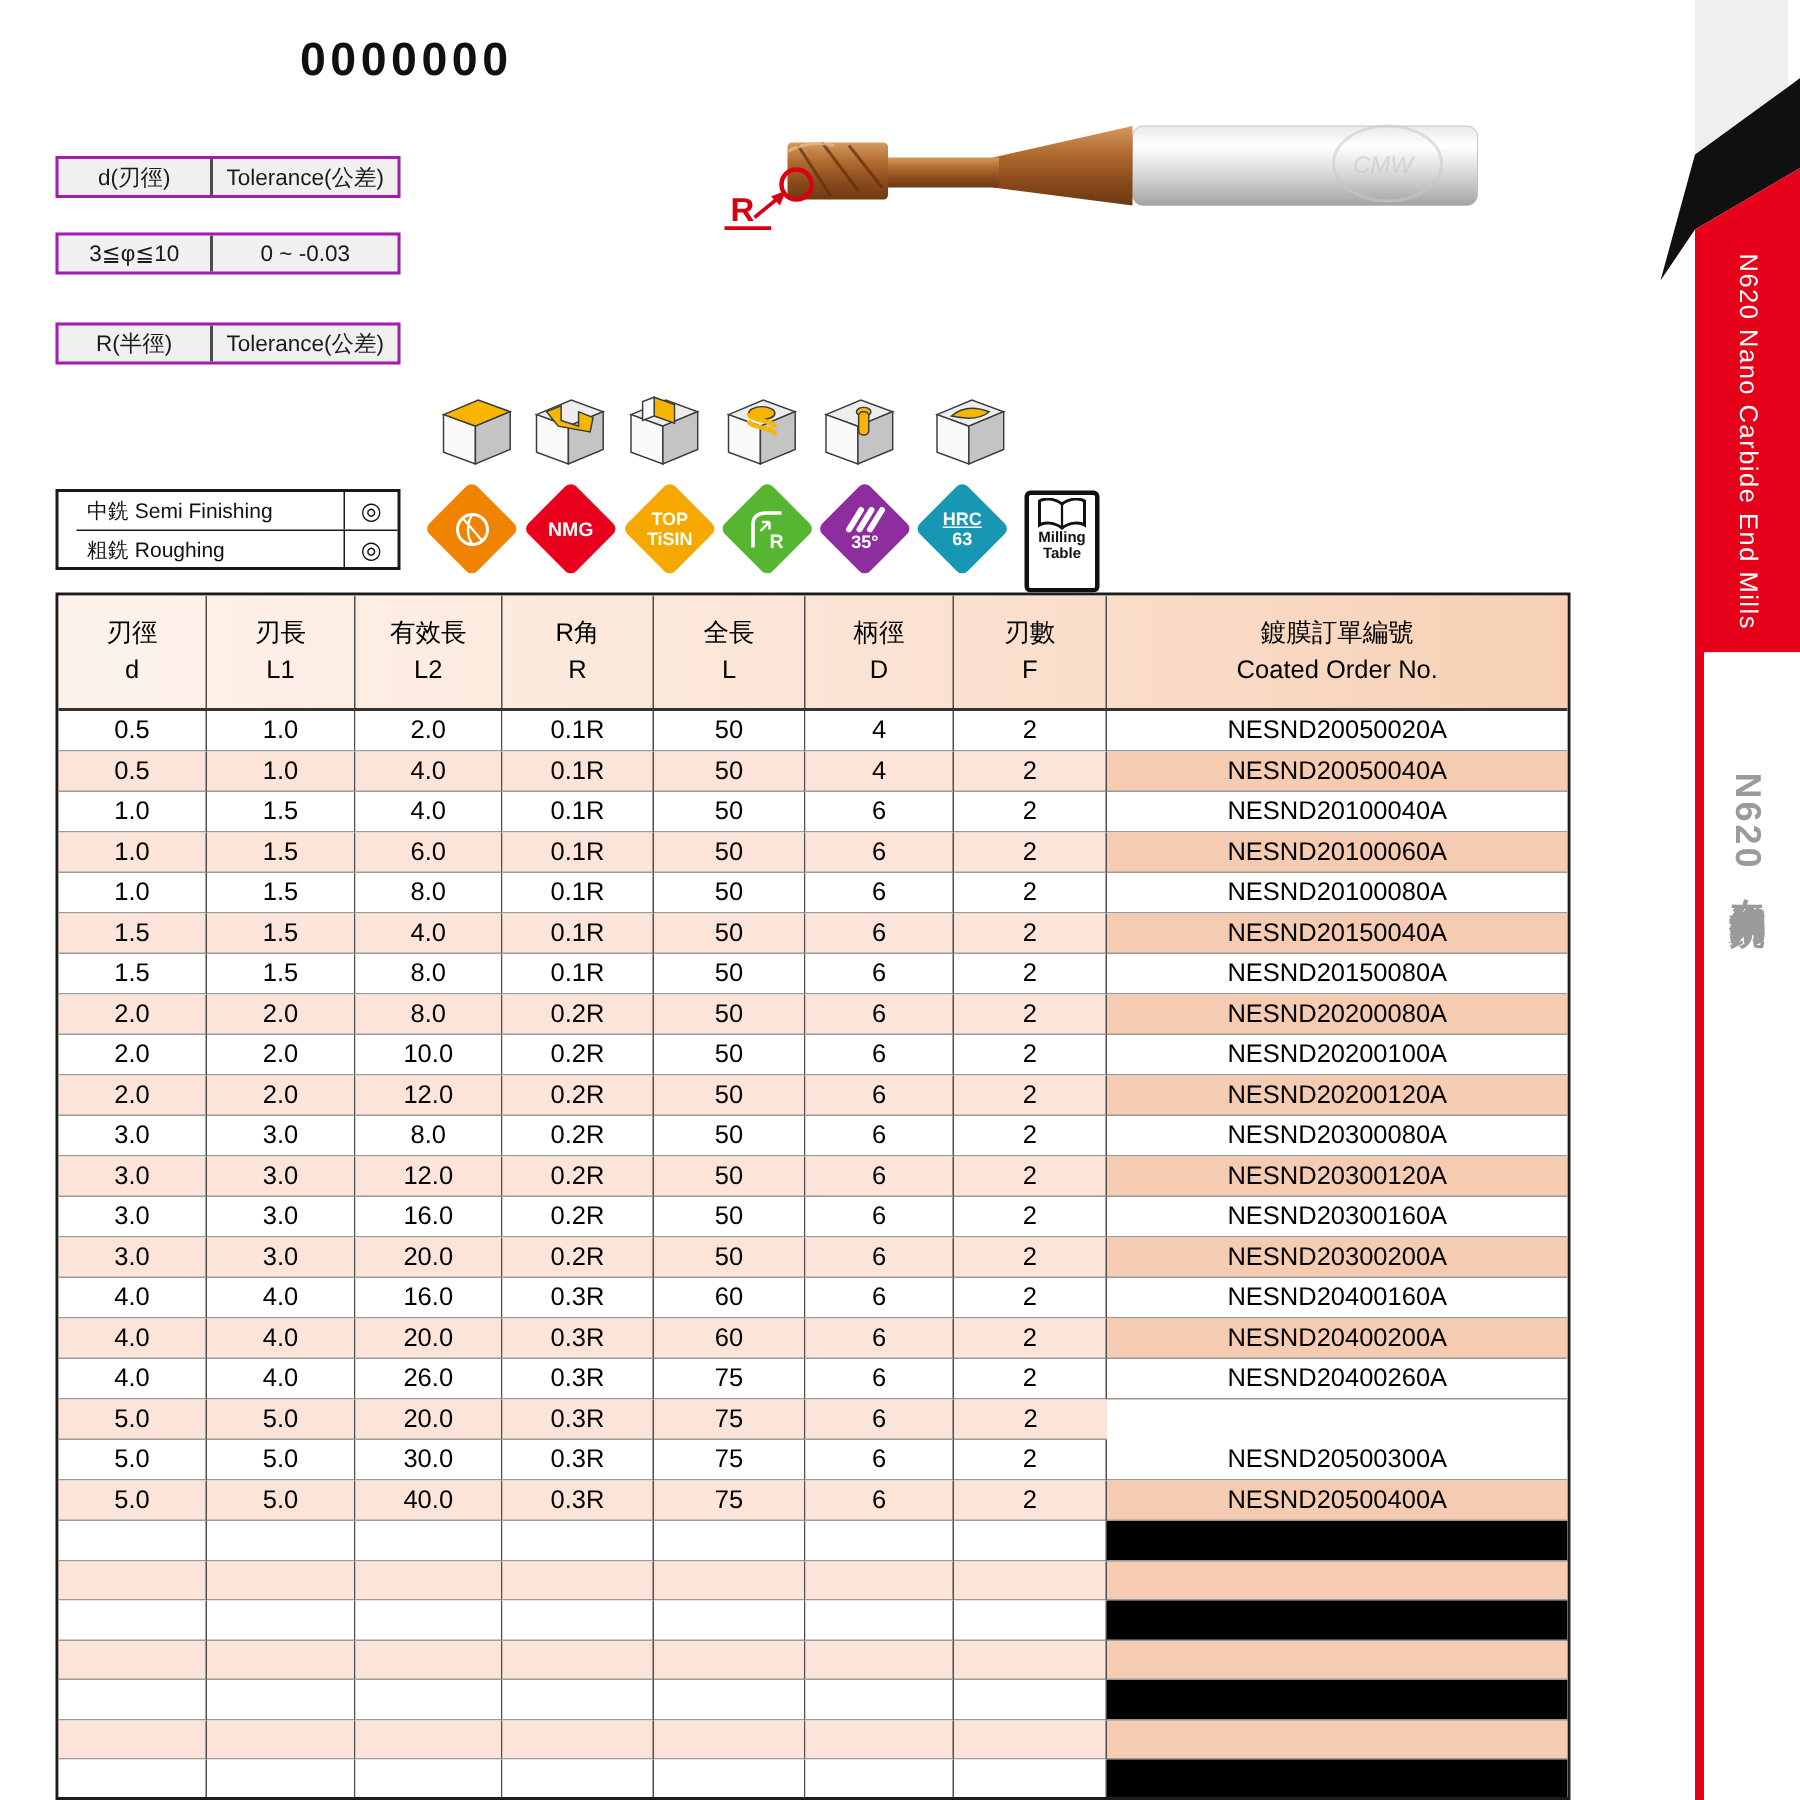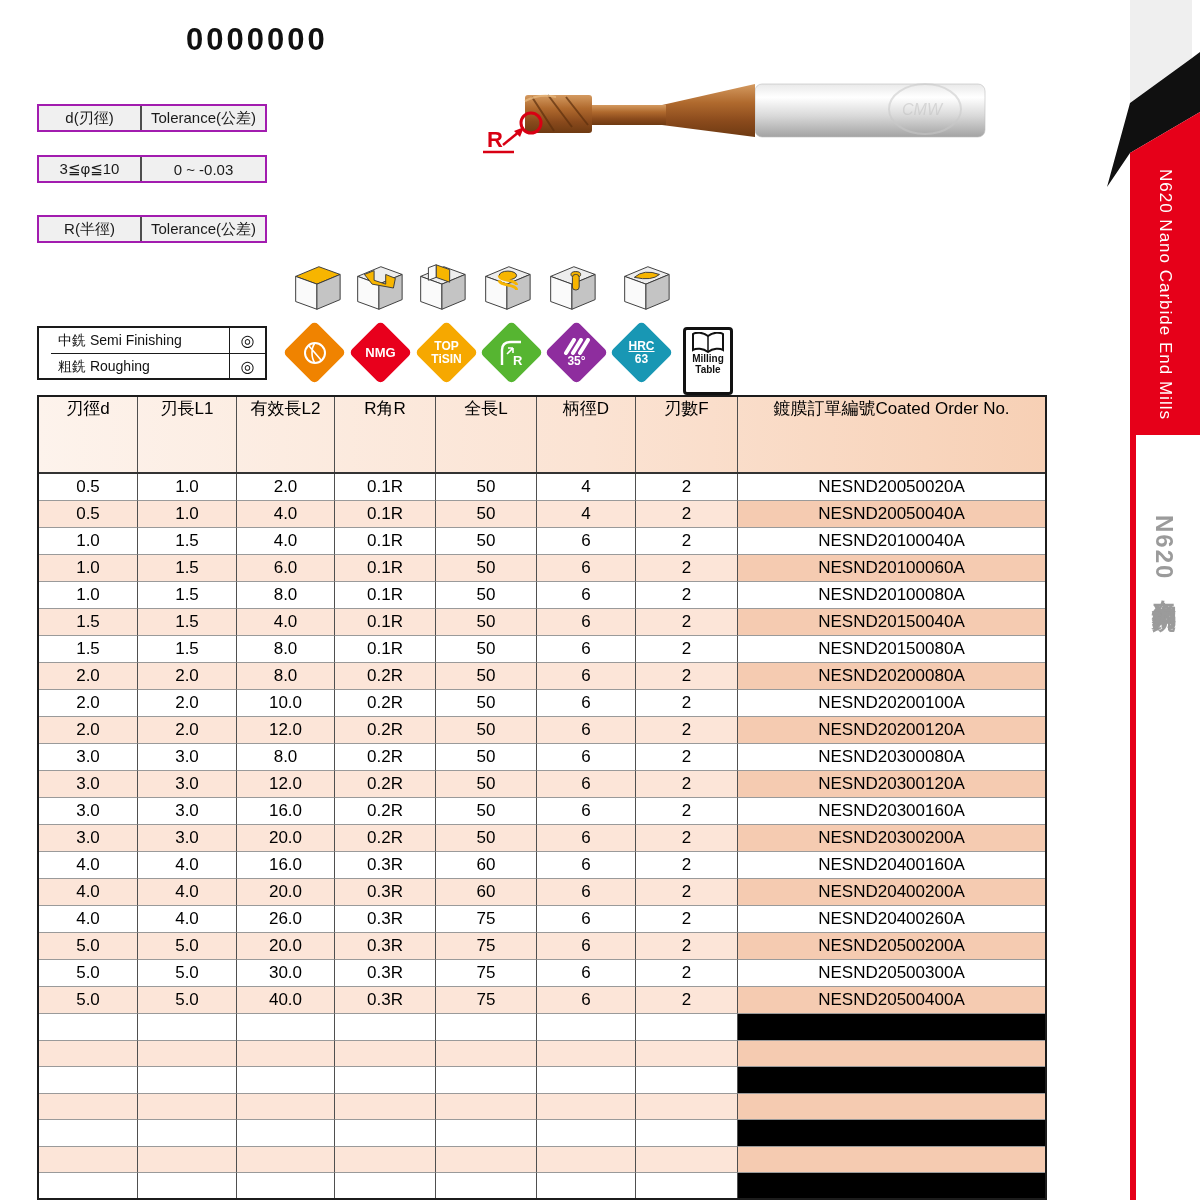--- a/index.html
+++ b/index.html
@@ -1,20 +1,20 @@
 <!DOCTYPE html>
 <html><head>
 <meta charset="utf-8">
 <style>
   html,body{margin:0;padding:0;}
   body{font-family:"Liberation Sans","DejaVu Sans",sans-serif;background:#fff;}
   .page{position:relative;width:1200px;height:1200px;background:#ffffff;overflow:hidden;}
 
   
-  .doc-title{position:absolute;left:186px;top:22px;font-size:31px;font-weight:bold;
+  .doc-title{position:absolute;left:200px;top:22px;font-size:31px;font-weight:bold;
     letter-spacing:3px;color:#101010;}
 
   
   .tol-box{position:absolute;left:37px;width:230px;height:28px;display:grid;
     grid-template-columns:103px 1fr;background:#f0f0f0;border:2px solid #a21caf;box-sizing:border-box;}
   .tol-box .cell{display:flex;align-items:center;justify-content:center;font-size:15px;color:#1a1a1a;}
   .tol-box .cell:first-child{border-right:2px solid #4d4d4d;}
 
   
   .grade-box{position:absolute;left:37px;top:326px;width:230px;height:54px;border:2px solid #1a1a1a;
@@ -58,21 +58,21 @@
   .ribbon-zh{position:absolute;left:1132px;top:438px;width:64px;height:232px;
     writing-mode:vertical-rl;text-orientation:mixed;display:flex;align-items:center;justify-content:center;
     color:#9b9b9b;font-size:24px;letter-spacing:2px;font-weight:bold;}
 
   
   .spec-table{position:absolute;left:37px;top:395px;width:1010px;height:805px;
     border:2px solid #1c1c1c;box-sizing:border-box;overflow:hidden;background:#fff;}
   .thead{display:grid;grid-template-columns:99px 99px 98px 101px 101px 99px 102px 1fr;height:77px;
     background:linear-gradient(90deg,#fdf3ec 0%,#fbe3d3 55%,#f7d0b5 100%);
     border-bottom:2px solid #333;box-sizing:border-box;}
-  .th{display:flex;flex-direction:row;justify-content:center;
+  .th{display:flex;flex-direction:column;align-items:center;justify-content:center;
     font-size:17px;color:#000;border-right:1px solid #4f4f4f;line-height:1.45;}
   .th:last-child{border-right:none;}
   .trow{display:grid;grid-template-columns:99px 99px 98px 101px 101px 99px 102px 1fr;height:27px;
     box-sizing:border-box;}
   .trow.empty{height:26.5px;}
   .td{display:flex;align-items:center;justify-content:center;font-size:17px;color:#000;
     border-right:1px solid #4f4f4f;border-bottom:1px solid #9a9a9a;box-sizing:border-box;}
   .td:last-child{border-right:none;}
   .trow.pink .td{background:#fce5d8;}
   .trow.pink .td.c-order{background:#f5cbb1;}
@@ -454,21 +454,20 @@
           <div class="td c-order">NESND20400260A</div>
         </div>
         <div class="trow pink">
           <div class="td">5.0</div>
           <div class="td">5.0</div>
           <div class="td">20.0</div>
           <div class="td">0.3R</div>
           <div class="td">75</div>
           <div class="td">6</div>
           <div class="td">2</div>
-          <div class="td c-order">NESND20500200A</div>
         </div>
         <div class="trow white">
           <div class="td">5.0</div>
           <div class="td">5.0</div>
           <div class="td">30.0</div>
           <div class="td">0.3R</div>
           <div class="td">75</div>
           <div class="td">6</div>
           <div class="td">2</div>
           <div class="td c-order">NESND20500300A</div>

